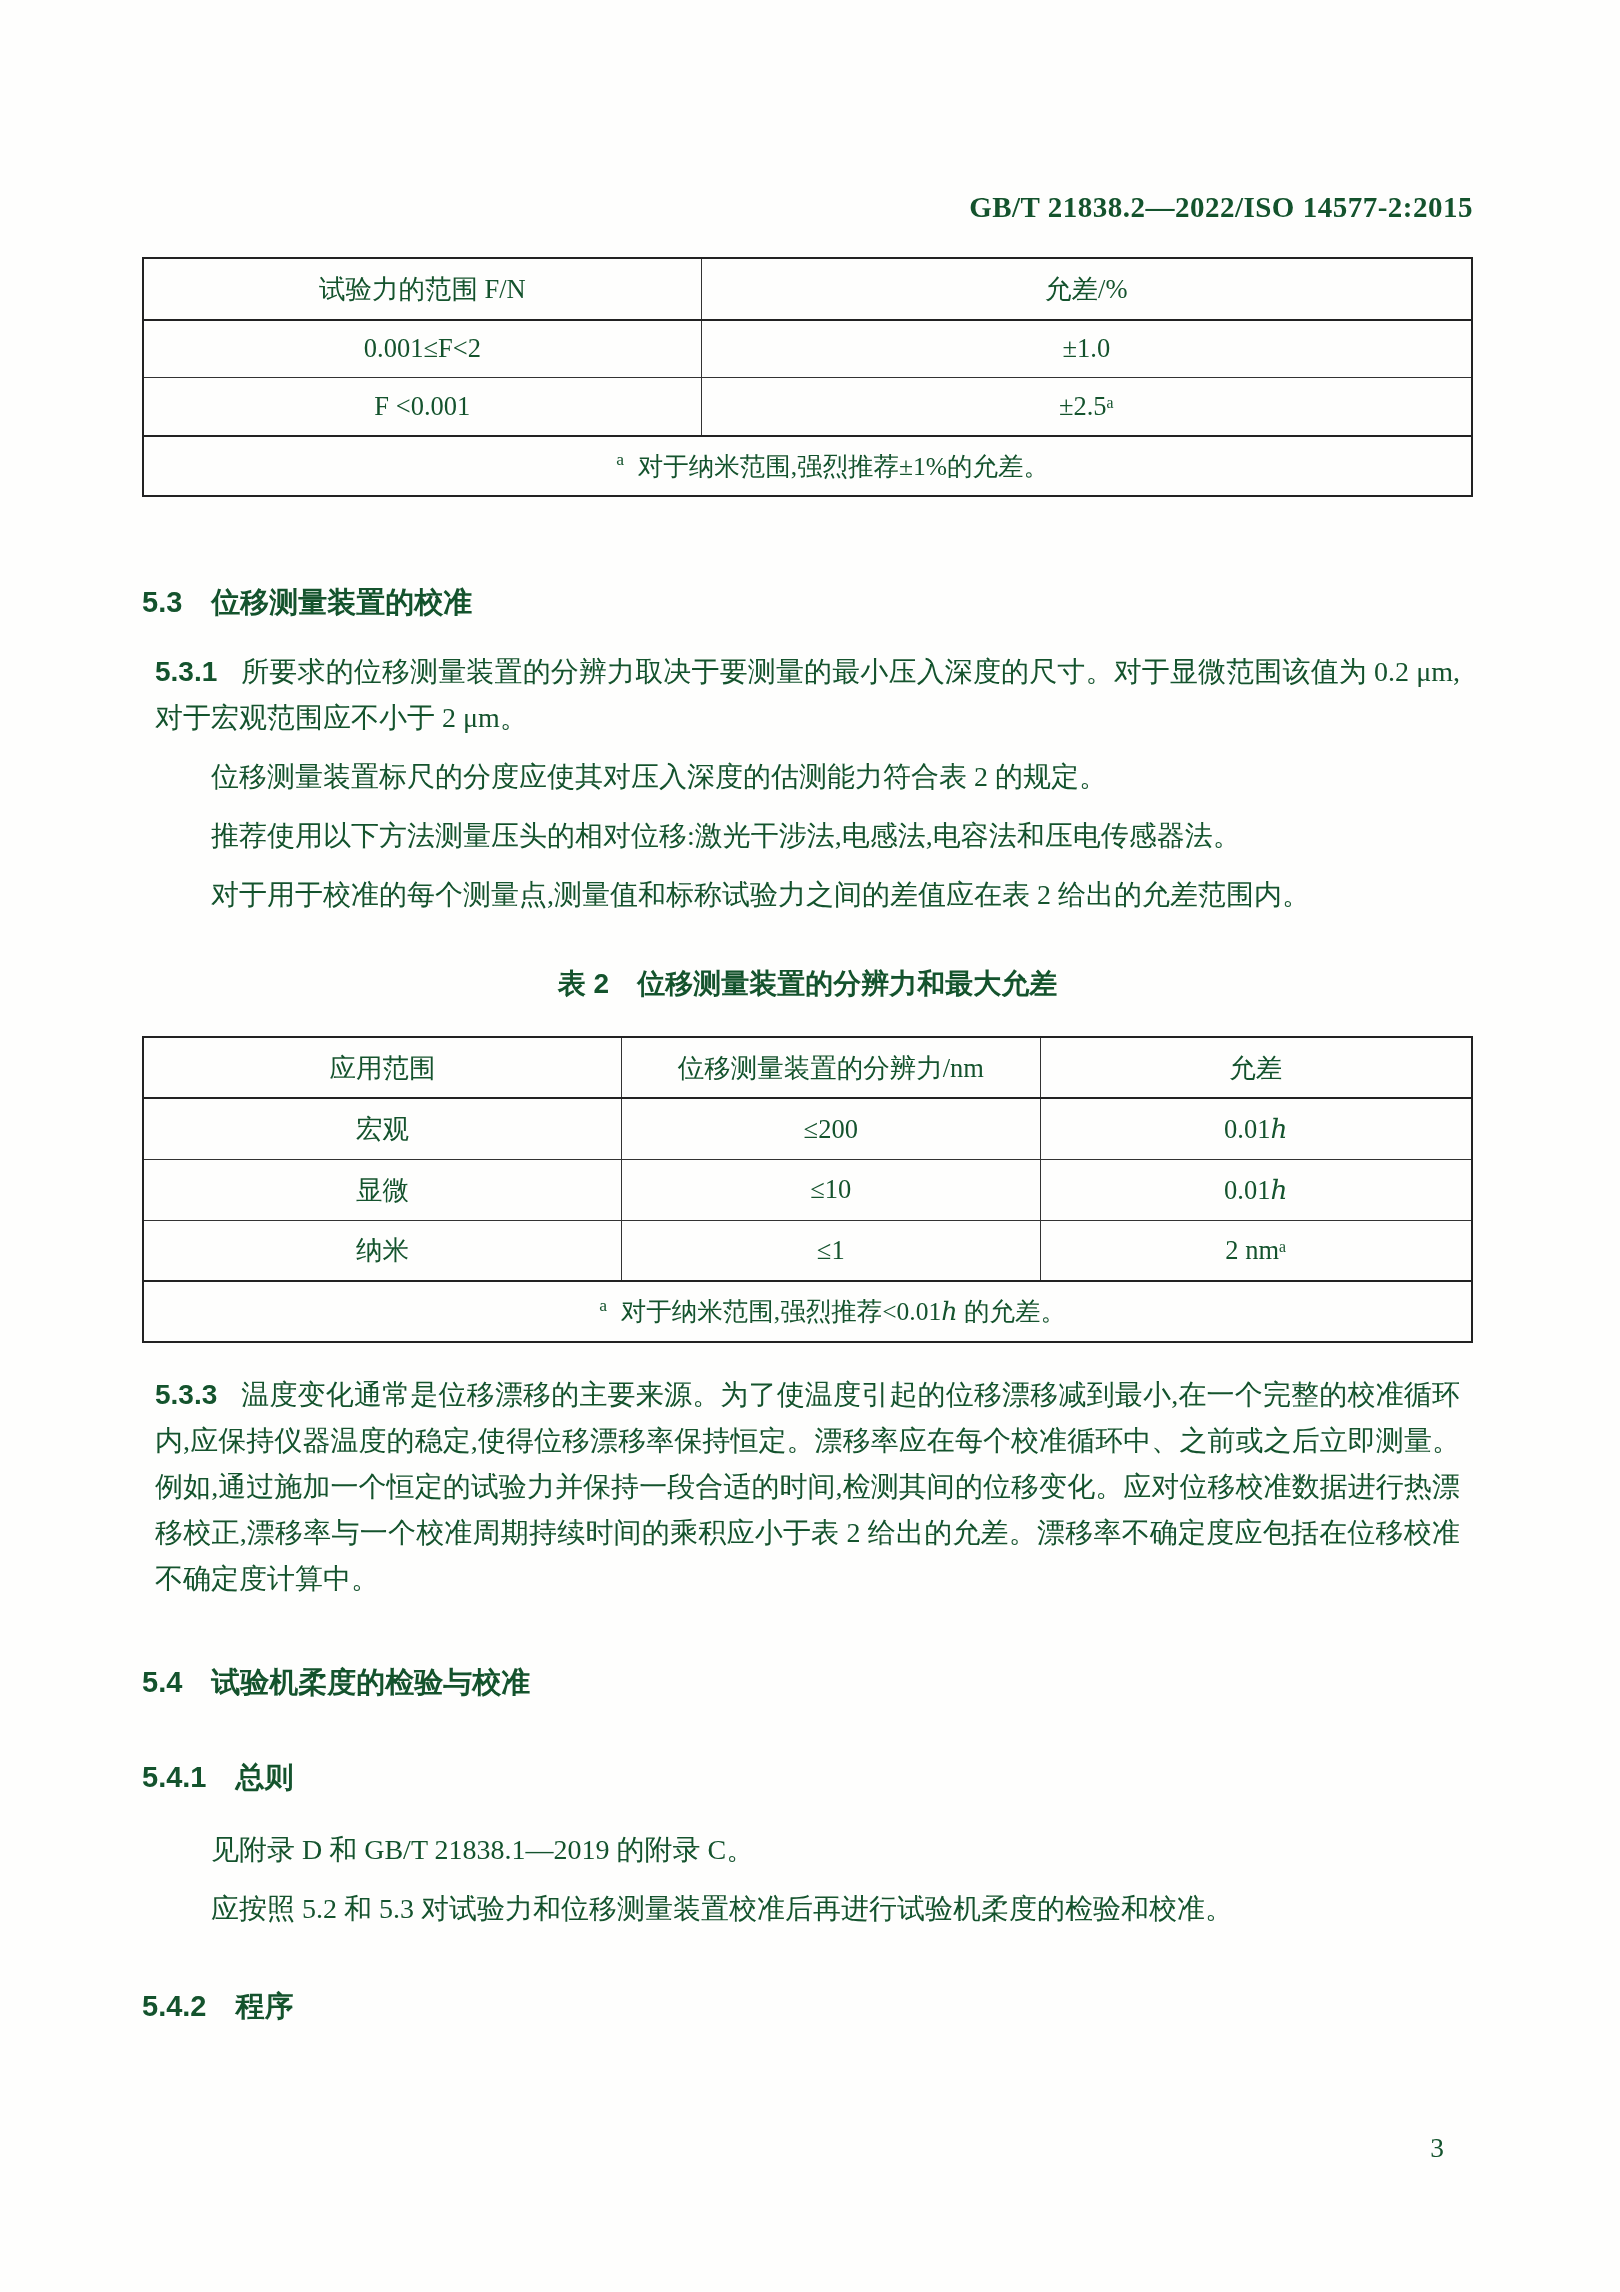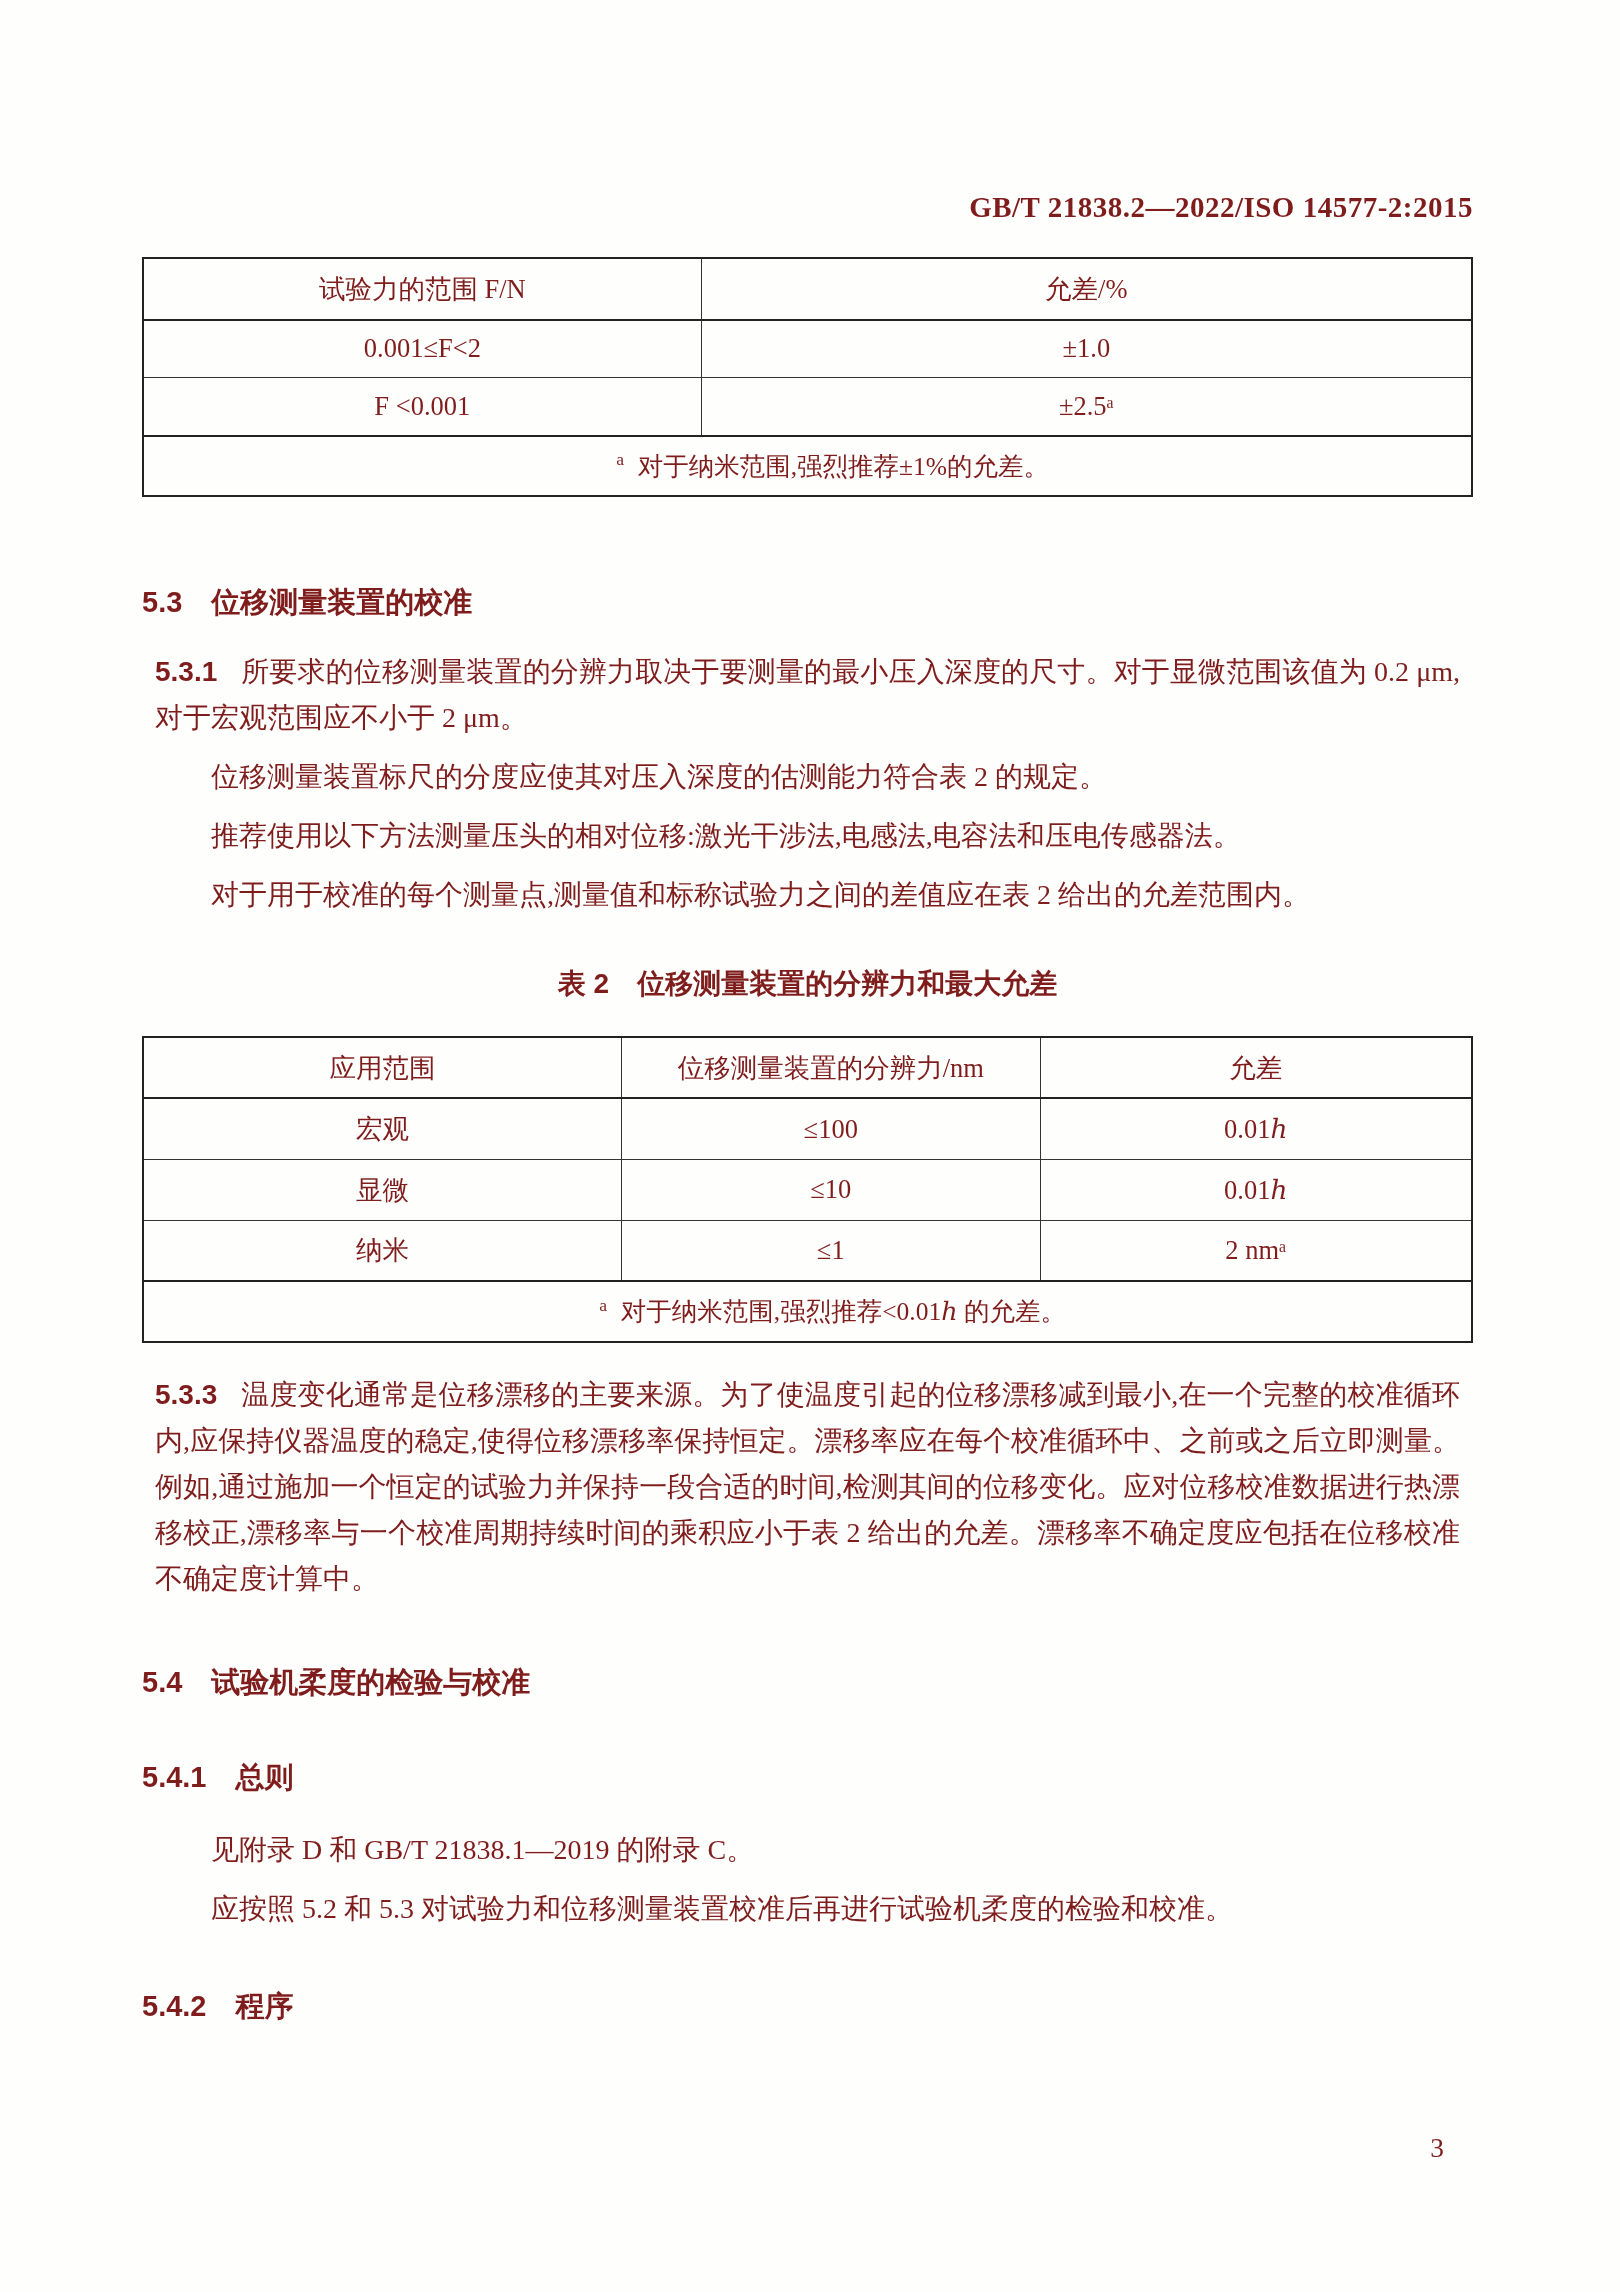--- a/index.html
+++ b/index.html
@@ -2,21 +2,21 @@
 <html><head>
 <meta charset="utf-8">
 <style>
   html,body { margin:0; padding:0; background:#e8e8e8; }
   .page {
     position: relative;
     width: 1620px;
     height: 2293px;
     margin: 0 auto;
     background: #fefefd;
-    color: #7f1d1d;
+    color: #14532d;
     font-family: "Liberation Serif", "DejaVu Serif", serif;
     font-size: 28px;
     overflow: hidden;
   }
   .content { padding: 191px 147px 0 142px; }
 
   .doc-header {
     text-align: right;
     font-weight: bold;
     font-size: 29px;
@@ -152,21 +152,21 @@
       <thead>
         <tr>
           <th>应用范围</th>
           <th>位移测量装置的分辨力/nm</th>
           <th>允差</th>
         </tr>
       </thead>
       <tbody>
           <tr>
             <td>宏观</td>
-            <td>≤100</td>
+            <td>≤200</td>
             <td>0.01ℎ</td>
           </tr>
           <tr>
             <td>显微</td>
             <td>≤10</td>
             <td>0.01ℎ</td>
           </tr>
           <tr>
             <td>纳米</td>
             <td>≤1</td>

